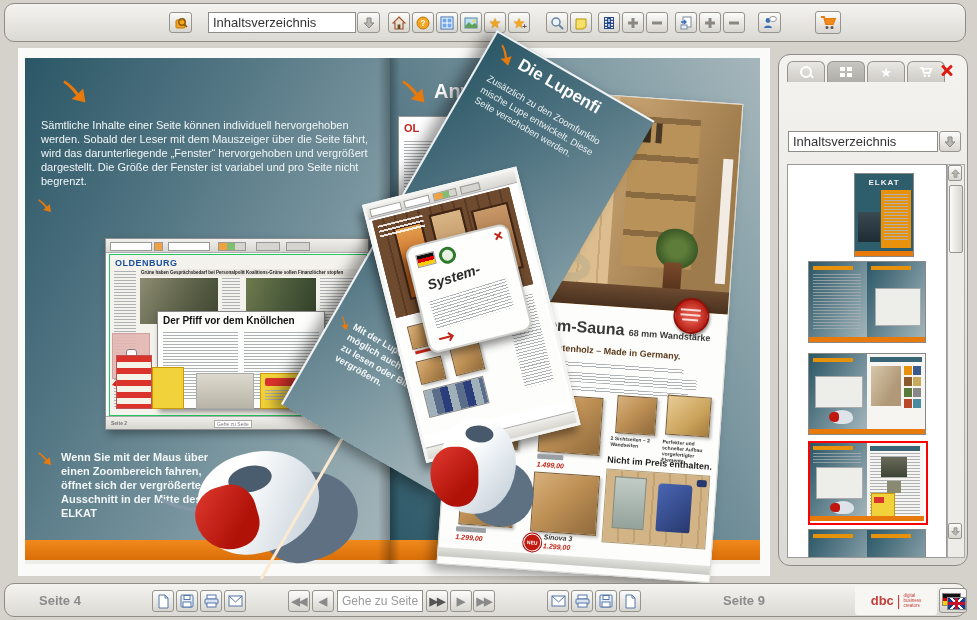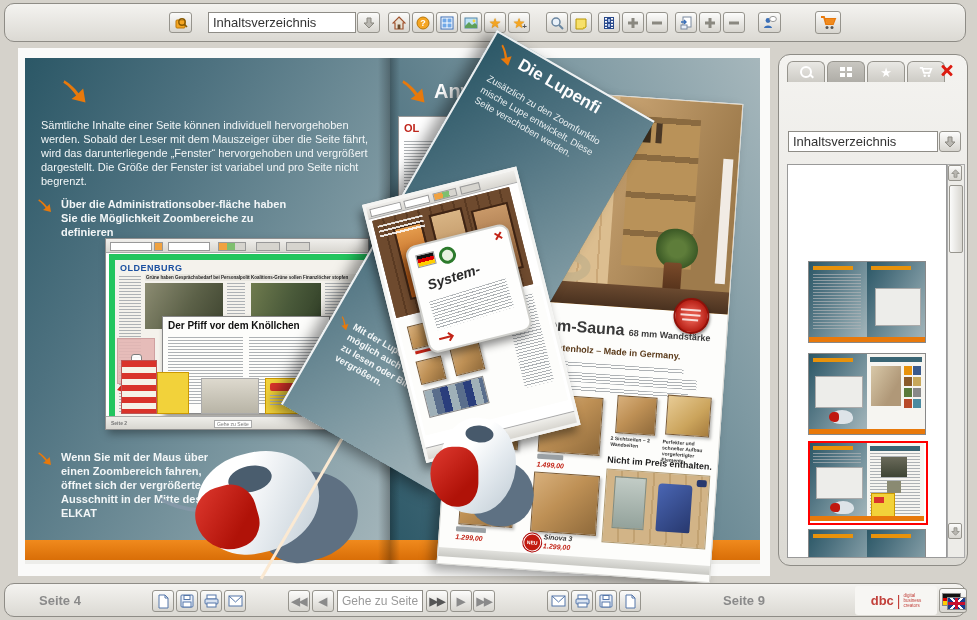--- a/index.html
+++ b/index.html
@@ -32,33 +32,32 @@
 
   <div class="abs teal" style="left:25px;top:58px;width:365px;height:506px;">
     <svg class="abs" style="left:36px;top:20px" width="28" height="28" viewBox="0 0 24 24">
         <path fill="#E8790B" d="M3 2 C9 6 12 9 15 13 L19 9 L21 21 L9 18 L13 15 C10 11 7 7 2 4 Z"></path>
       </svg>
     <div class="abs pgtxt" style="left:16px;top:60px;width:334px;">Sämtliche Inhalte einer Seite können individuell hervorgehoben werden. Sobald der Leser mit dem Mauszeiger über die Seite fährt, wird das darunterliegende „Fenster“ hervorgehoben und vergrößert dargestellt. Die Größe der Fenster ist variabel und pro Seite nicht begrenzt.</div>
 
     <svg class="abs" style="left:12px;top:140px" width="16" height="16" viewBox="0 0 24 24">
         <path fill="#E8790B" d="M3 2 C9 6 12 9 15 13 L19 9 L21 21 L9 18 L13 15 C10 11 7 7 2 4 Z"></path>
       </svg>
-    <div class="abs pgtxt" style="left:36px;top:139px;width:235px;font-weight:600;">Über die Administrationsober-fläche haben Sie die Möglichkeit Zoombereiche zu definieren</div>
 
     <div class="abs" style="left:80px;top:180px;width:262px;height:190px;background:#fff;border:1px solid #8F8F8F;box-shadow:3px 4px 8px rgba(0,0,0,.35);">
       <div class="abs" style="left:0;top:0;right:0;height:13px;background:linear-gradient(#F0EFEC,#D8D6D0);border-bottom:1px solid #AAA;">
         <div class="abs" style="left:4px;top:3px;width:40px;height:7px;background:#fff;border:1px solid #999"></div>
         <div class="abs" style="left:48px;top:3px;width:7px;height:7px;background:#F0A240;border:1px solid #999"></div>
         <div class="abs" style="left:62px;top:3px;width:40px;height:7px;background:#fff;border:1px solid #999"></div>
         <div class="abs" style="left:112px;top:3px;width:26px;height:7px;background:linear-gradient(90deg,#F0A240 0 30%,#7FBF6F 30% 60%,#D6D4CE 60%);border:1px solid #999"></div>
         <div class="abs" style="left:150px;top:3px;width:22px;height:7px;background:#D6D4CE;border:1px solid #999"></div>
         <div class="abs" style="left:180px;top:3px;width:22px;height:7px;background:#D6D4CE;border:1px solid #999"></div>
       </div>
 
-      <div class="abs" style="left:3px;top:15px;width:256px;height:160px;background:#F4F2EC;border:6px solid #22c55e;">
+      <div class="abs" style="left:3px;top:15px;width:256px;height:160px;background:#F4F2EC;border:1px solid #22c55e;">
         <div class="abs" style="left:5px;top:3px;color:#1A4FA0;font-size:9px;font-weight:bold;letter-spacing:.5px;">OLDENBURG</div>
         <div class="abs microlines" style="left:4px;top:16px;width:22px;height:138px;"></div>
         <div class="abs" style="left:30px;top:14px;width:115px;font-size:4.5px;font-weight:bold;color:#222;background:#E9E7E0;padding:1px;">Grüne haben Gesprächsbedarf bei Personalpolitik</div>
         <div class="abs" style="left:30px;top:23px;width:78px;height:46px;background:linear-gradient(120deg,#8C8C72,#5C6148 55%,#3E442F);"></div>
         <div class="abs microlines" style="left:112px;top:23px;width:18px;height:60px;"></div>
         <div class="abs" style="left:135px;top:14px;width:110px;font-size:4.5px;font-weight:bold;color:#222;background:#E9E7E0;padding:1px;">Koalitions-Grüne sollen Finanzlöcher stopfen</div>
         <div class="abs" style="left:136px;top:23px;width:70px;height:56px;background:linear-gradient(110deg,#6F7B4E,#4A5A3A 50%,#2F3D26);"></div>
         <div class="abs microlines" style="left:210px;top:23px;width:42px;height:120px;"></div>
 
         <div class="abs" style="left:2px;top:78px;width:36px;height:44px;background:#E5B7B4;border:1px solid #C99;opacity:.9;">
@@ -406,20 +405,27 @@
 
     <input class="inp" style="left: 9px; top: 76px; width: 150px; height: 21px; font-size: 13px;" value="Inhaltsverzeichnis">
     <div class="btn" style="left:160px;top:76px;width:22px;height:21px;">
       <svg width="12" height="12" viewBox="0 0 12 12">
           <path d="M4 1 h4 v5 h3 l-5 5 -5 -5 h3 z" fill="#B9B7B1" stroke="#8A8880"></path>
         </svg>
     </div>
 
     <div class="abs" style="left:8px;top:109px;width:158px;height:392px;background:#fff;border:1px solid #999;overflow:hidden;">
 
+      <div class="thumbpage" style="left:66px;top:8px;width:58px;height:82px;background:#2E5D6C;border:1px solid #888;">
+        <div style="position:absolute;left:4px;top:4px;right:4px;text-align:center;color:#F2F2F2;font-size:8px;font-weight:bold;letter-spacing:1px;">ELKAT</div>
+        <div style="position:absolute;left:26px;top:16px;width:30px;height:58px;background:#E8920B;"></div>
+        <div class="microlines" style="position:absolute;left:29px;top:20px;width:24px;height:48px;"></div>
+        <div style="position:absolute;left:3px;top:38px;width:22px;height:30px;background:linear-gradient(#3A4A52,#1E2C34);"></div>
+        <div class="mini-obar"></div>
+      </div>
 
       <div class="thumbpage" style="left:20px;top:96px;width:116px;height:80px;border:1px solid #888;">
         <div class="abs teal" style="left:0;top:0;width:58px;height:80px;">
           <div style="position:absolute;left:4px;top:4px;width:40px;height:4px;background:#E8920B;"></div>
           <div class="microlines" style="position:absolute;left:4px;top:12px;width:48px;height:56px;opacity:.7;"></div>
           <div class="mini-obar"></div>
         </div>
         <div class="abs teal" style="left:58px;top:0;width:58px;height:80px;">
           <div style="position:absolute;left:4px;top:4px;width:40px;height:4px;background:#E8920B;"></div>
           <div style="position:absolute;left:8px;top:26px;width:44px;height:36px;background:#EDEDEA;border:1px solid #AAA;"></div>

